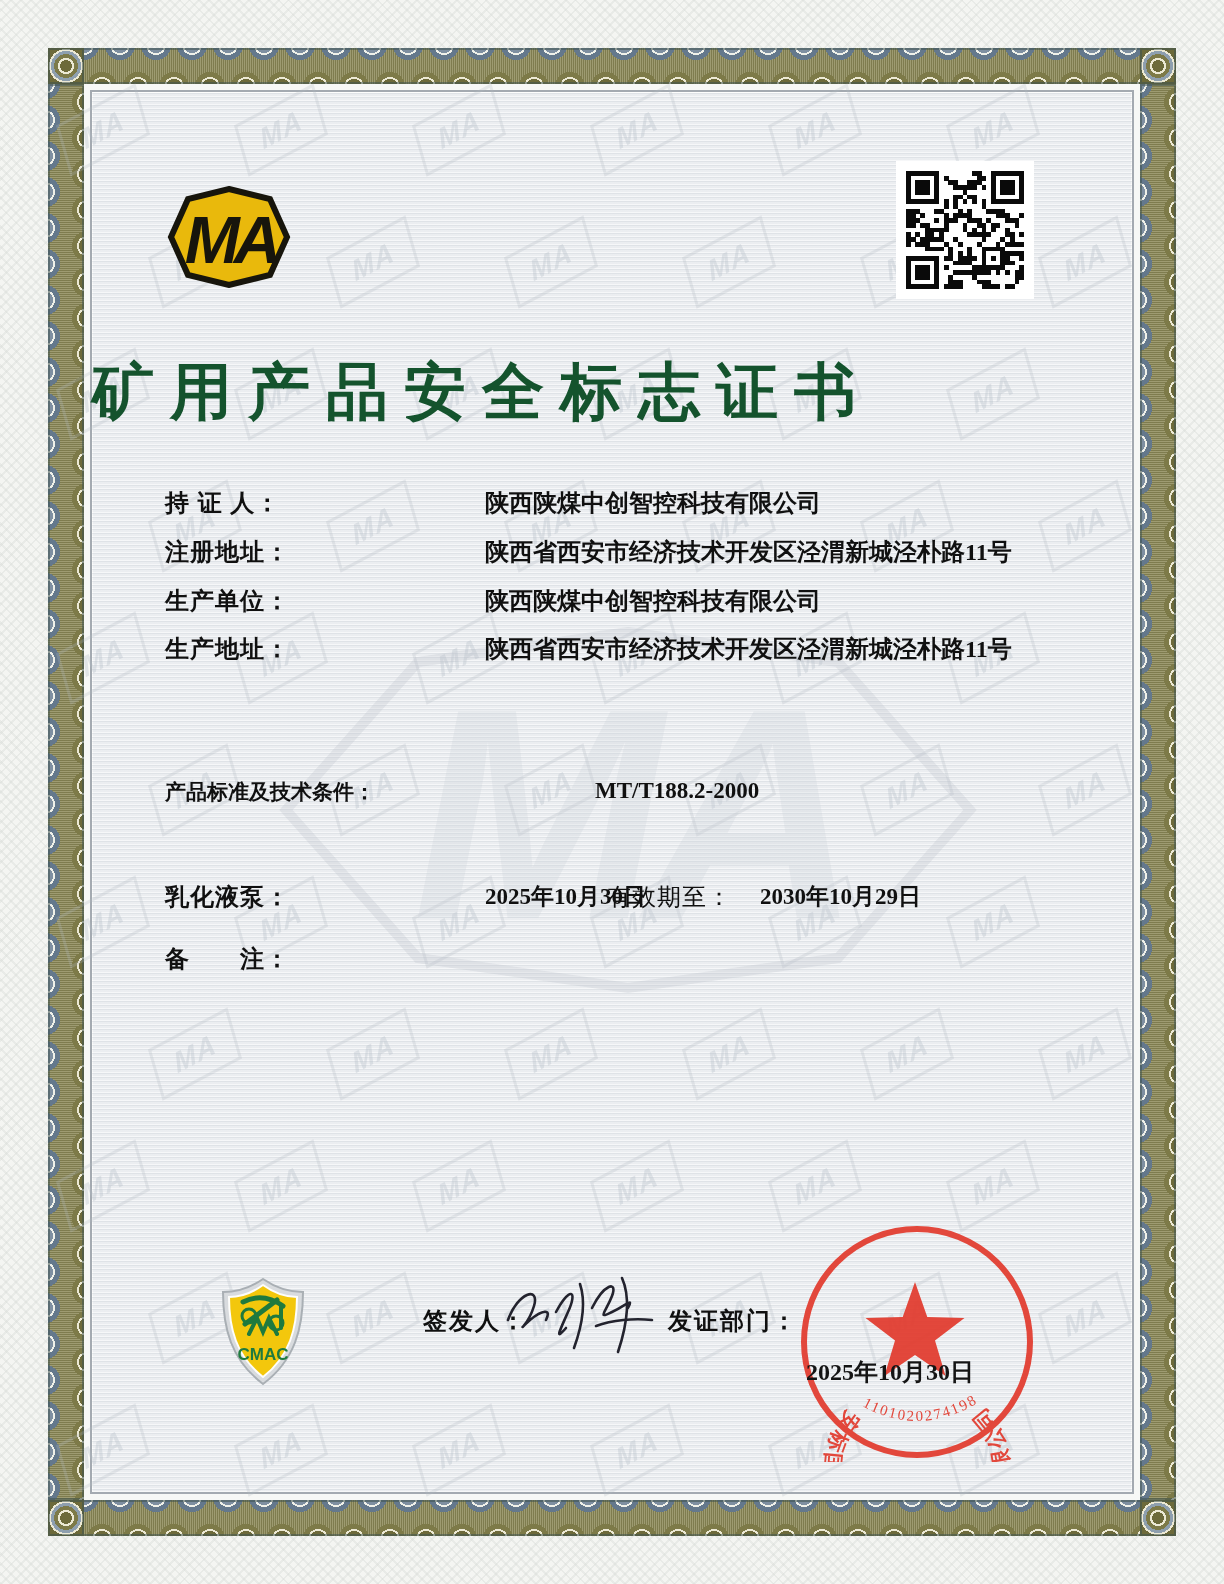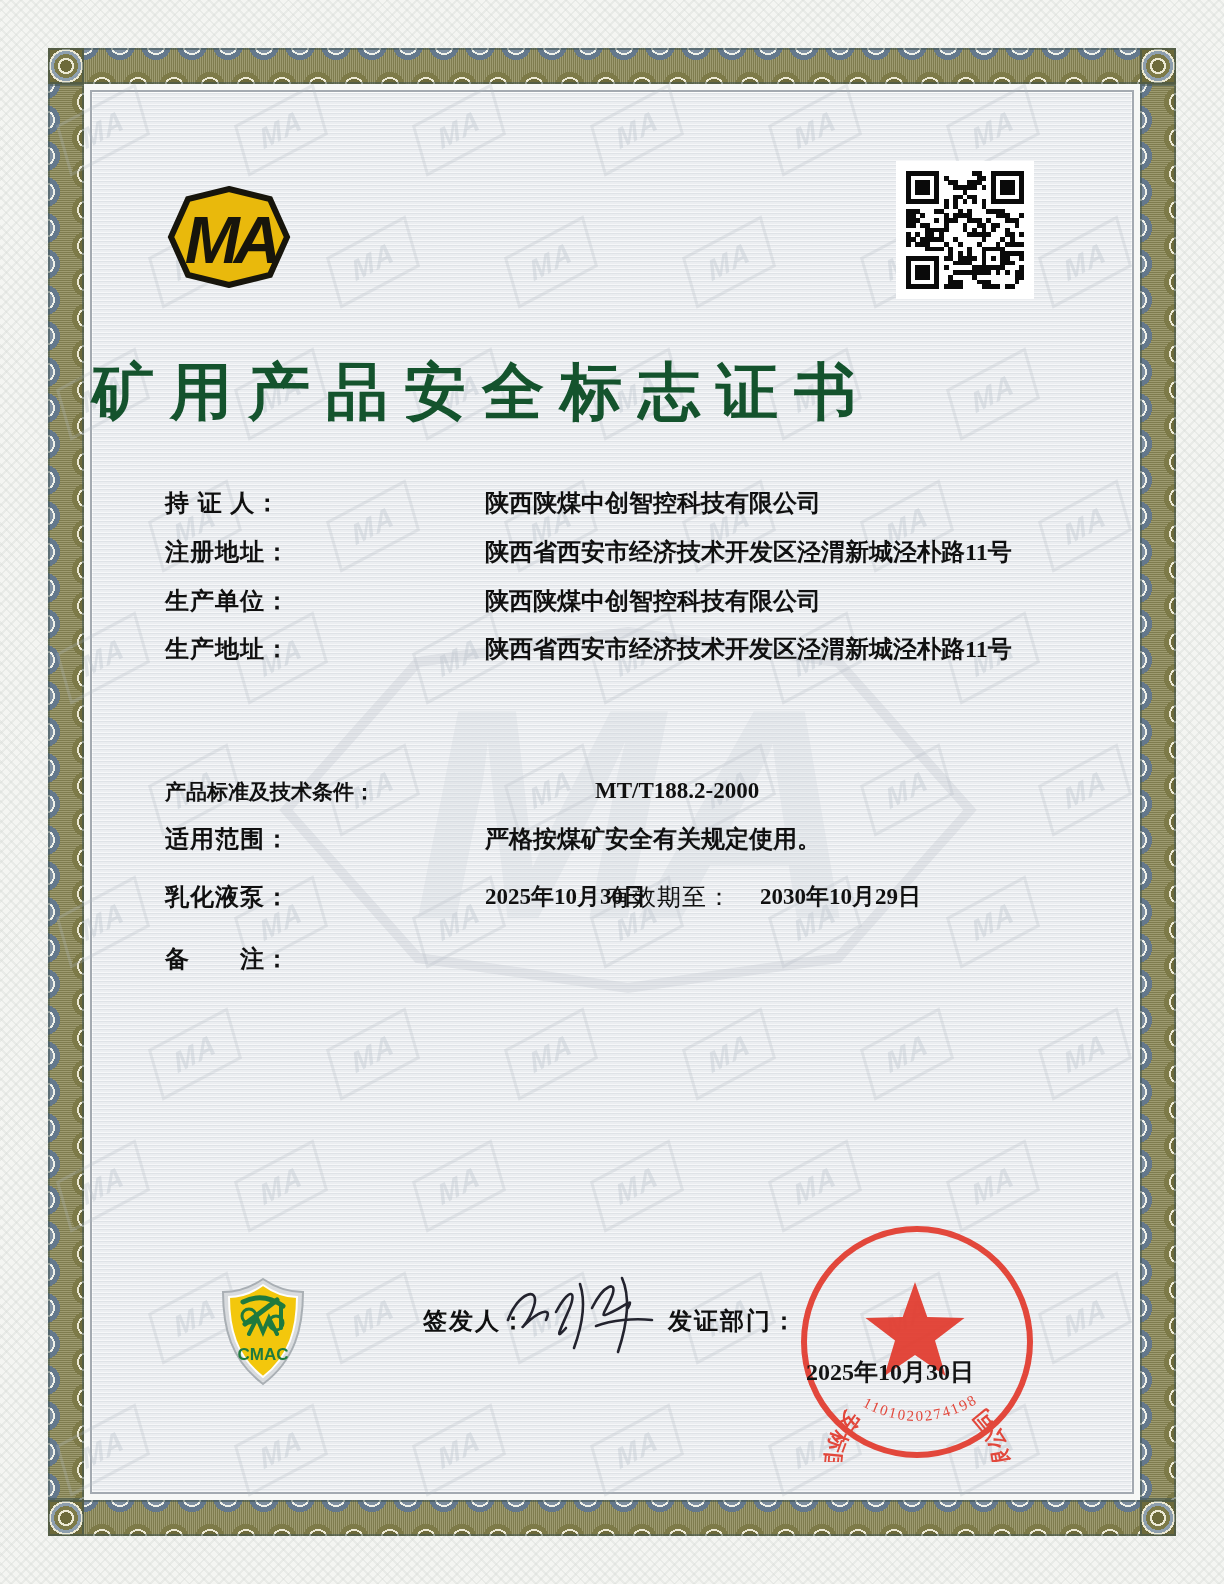--- a/index.html
+++ b/index.html
@@ -487,24 +487,20 @@
     <span class="val">陕西陕煤中创智控科技有限公司</span>
   </div>
   <div class="row" style="top:633px">
     <span class="lbl">生产地址：</span>
     <span class="val">陕西省西安市经济技术开发区泾渭新城泾朴路11号</span>
   </div>
   <div class="row" style="top:778px">
     <span class="lbl small">产品标准及技术条件：</span>
     <span class="val tech">MT/T188.2-2000</span>
   </div>
-  <div class="row" style="top:823px">
-    <span class="lbl">适用范围：</span>
-    <span class="val">严格按煤矿安全有关规定使用。</span>
-  </div>
 
   <div class="row" style="top:881px">
     <span class="lbl">乳化液泵：</span>
     <span class="val" style="font-size:23px">2025年10月30日</span>
     <span class="lbl2">有效期至：</span>
     <span class="val2">2030年10月29日</span>
   </div>
 
   <div class="row" style="top:943px">
     <span class="lbl">备　　注：</span>

